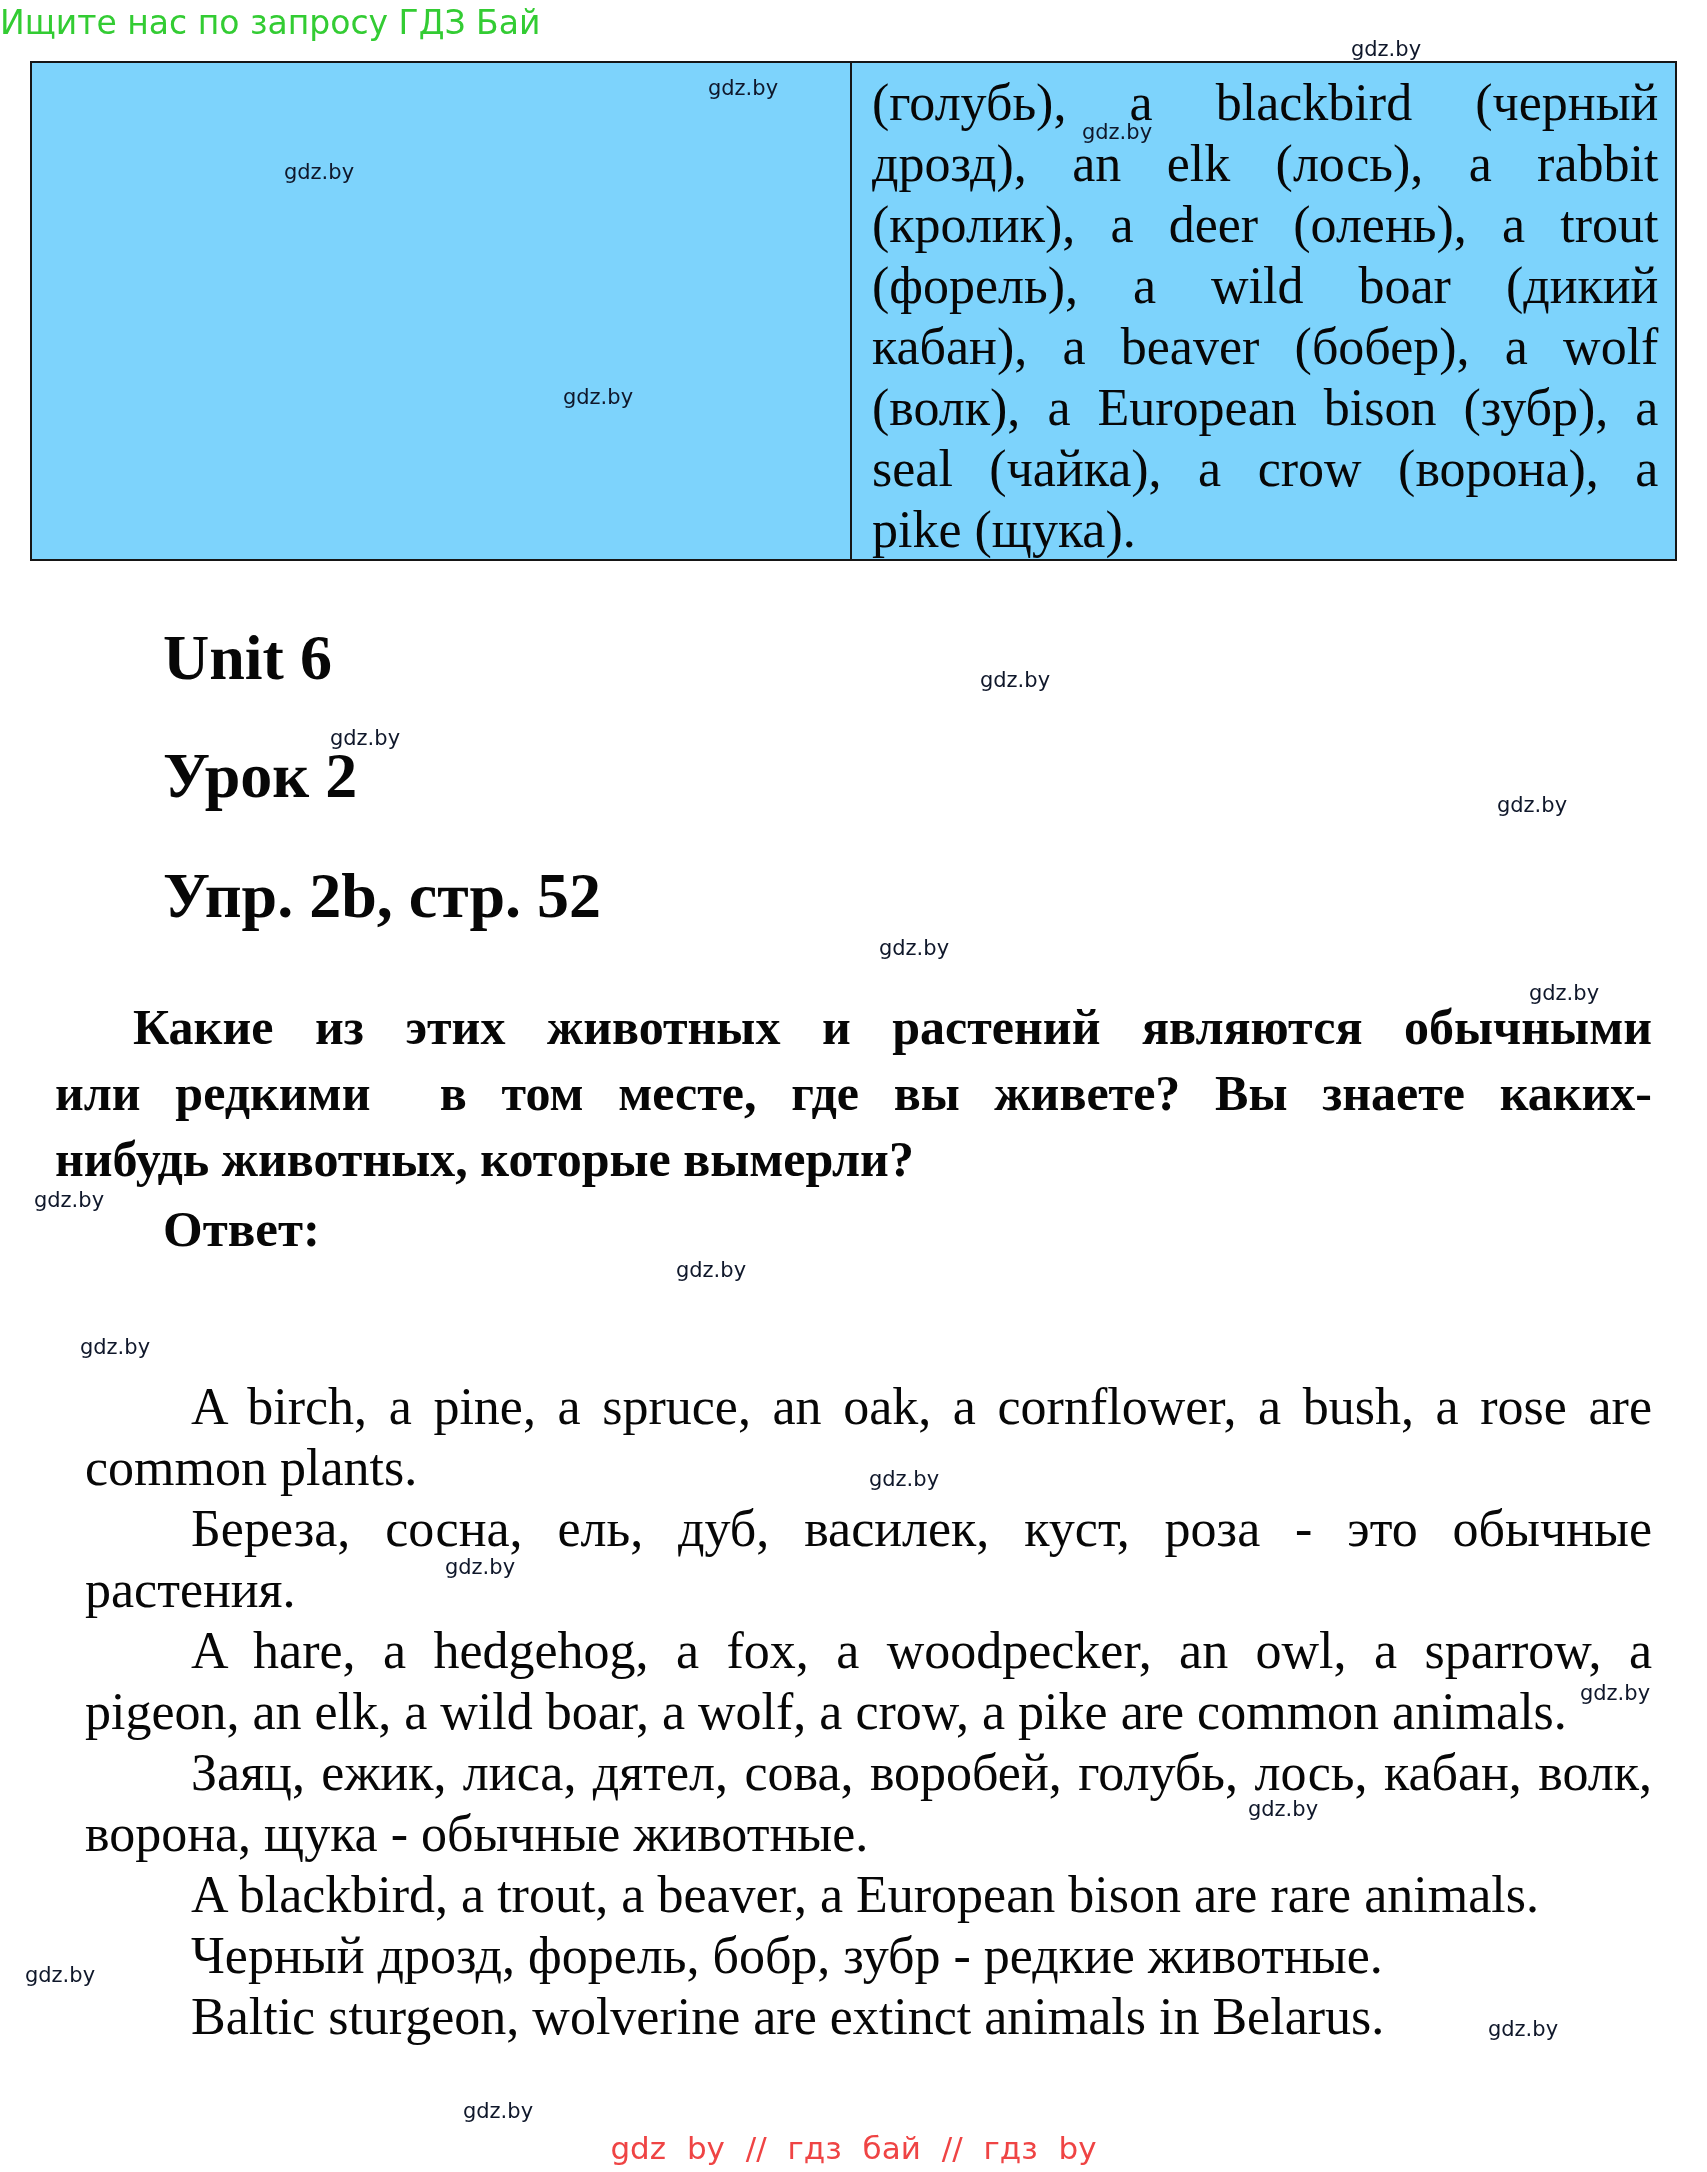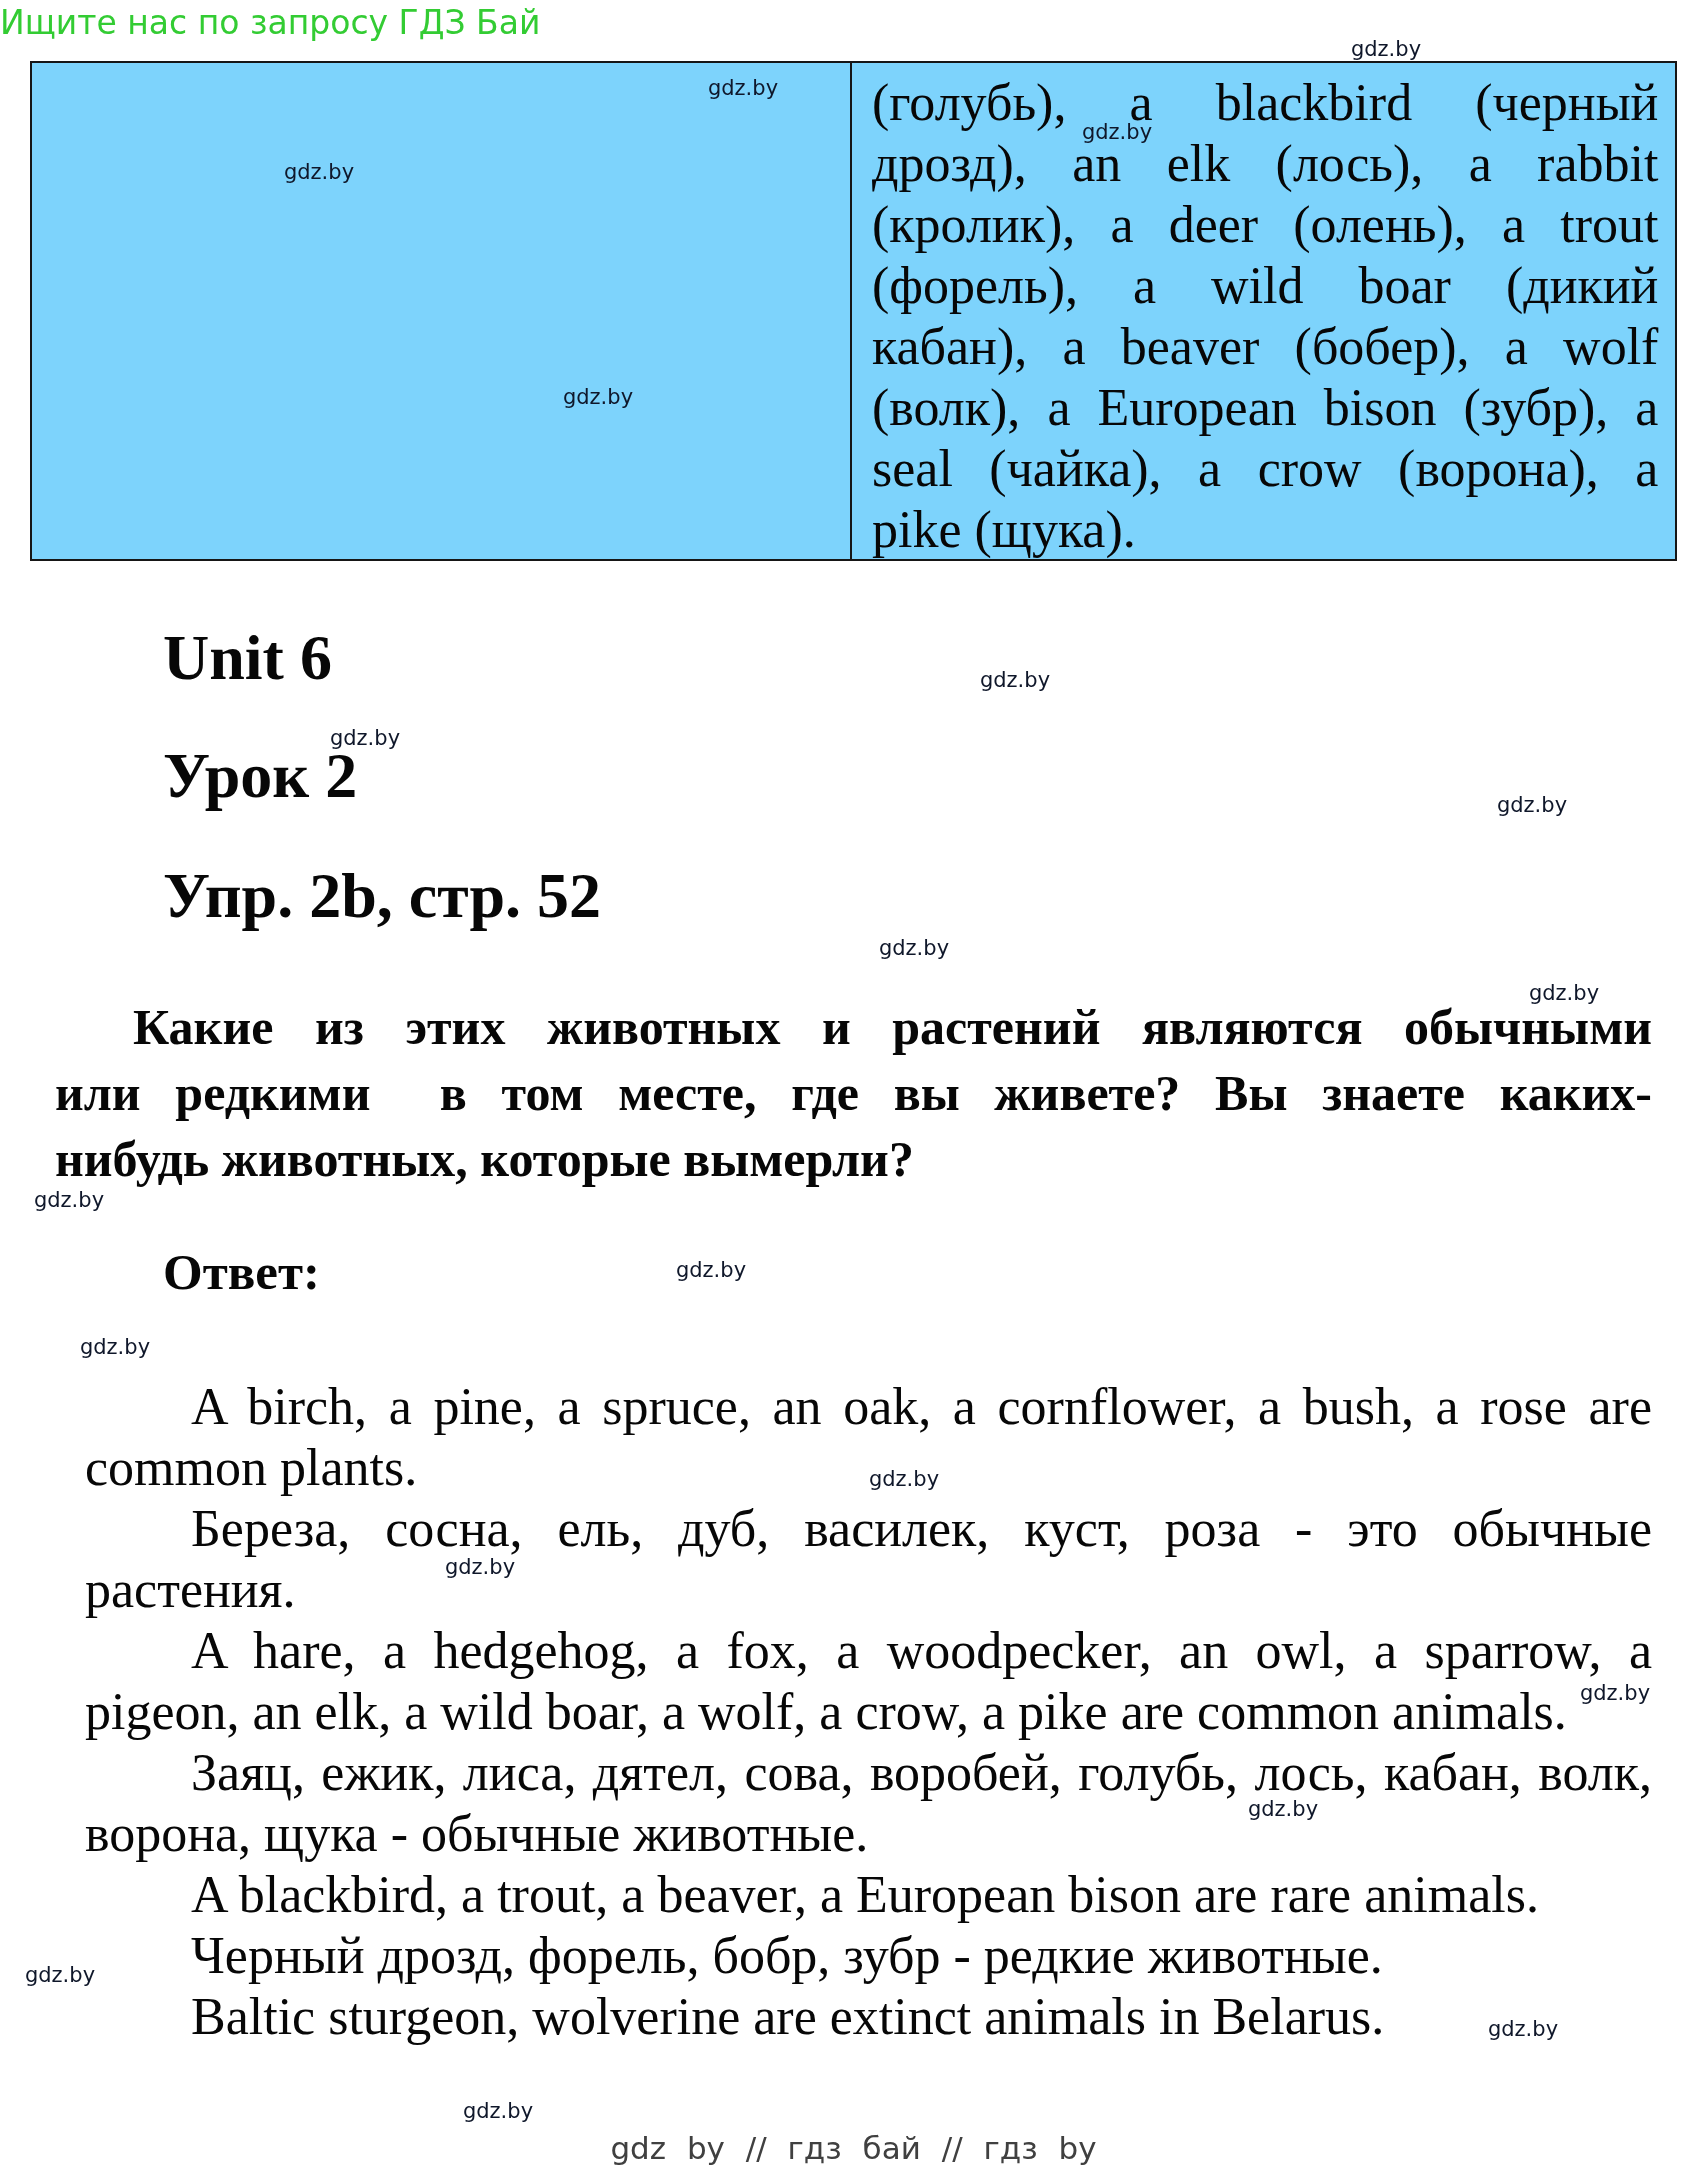--- a/index.html
+++ b/index.html
@@ -40,21 +40,21 @@
   .hd-exercise{top:867px;}
   
   .question{
     position:absolute;left:55px;top:994px;width:1597px;
     font-weight:bold;font-size:50px;line-height:66px;
   }
   .question .ln{height:66px;}
   .question .ln.ind{text-indent:78px;}
   
   .answer-label{
-    position:absolute;left:163px;top:1243px;font-weight:bold;font-size:51px;
+    position:absolute;left:163px;top:1200px;font-weight:bold;font-size:51px;
     white-space:nowrap;
   }
   
   .answer-body{
     position:absolute;left:55px;top:1376px;width:1597px;
     font-size:52px;line-height:61px;
   }
   .answer-body .ln{height:61px;margin-left:30px;}
   
   .wm{
@@ -134,14 +134,14 @@
     <span class="wm" style="left: 115px; top: 1347px;">gdz.by</span>
     <span class="wm" style="left: 904px; top: 1479px;">gdz.by</span>
     <span class="wm" style="left: 480px; top: 1567px;">gdz.by</span>
     <span class="wm" style="left: 1615px; top: 1693px;">gdz.by</span>
     <span class="wm" style="left: 1283px; top: 1809px;">gdz.by</span>
     <span class="wm" style="left: 60px; top: 1975px;">gdz.by</span>
     <span class="wm" style="left: 1523px; top: 2029px;">gdz.by</span>
     <span class="wm" style="left: 498px; top: 2111px;">gdz.by</span>
   </div>
 
-<div class="footer" style="color: #404040; text-align: center;">gdz by // гдз бай // гдз by</div>
+<div class="footer" style="color: #ef4444; text-align: center;">gdz by // гдз бай // гдз by</div>
 
 
 </body></html>

